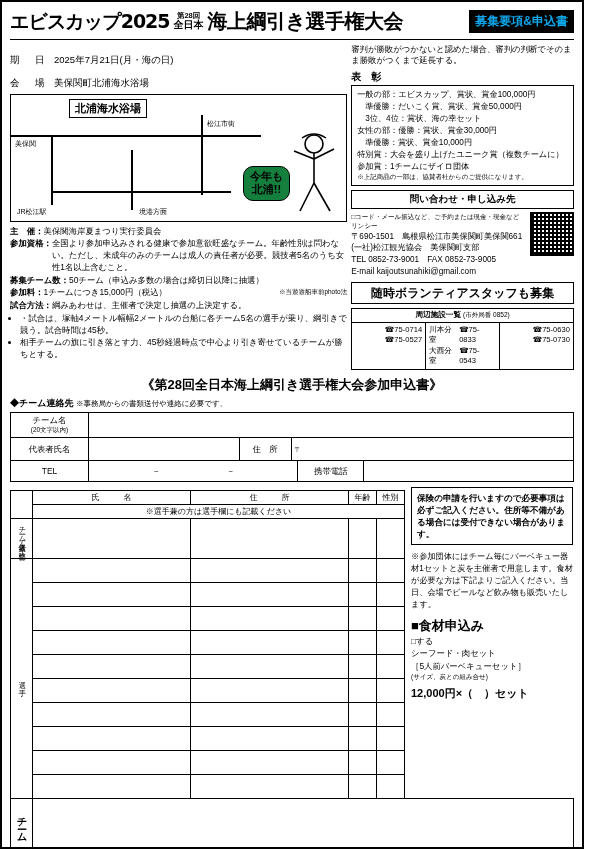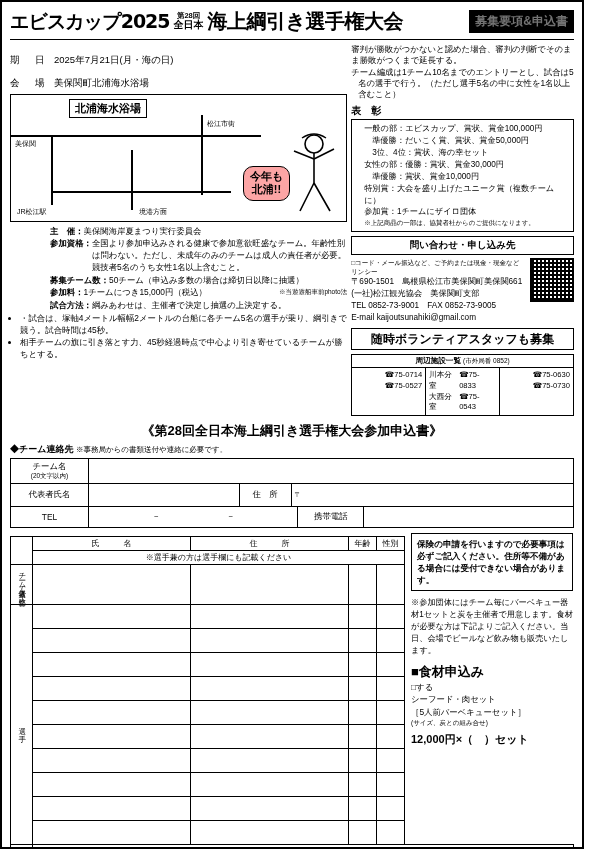--- a/index.html
+++ b/index.html
@@ -43,21 +43,21 @@
   .kai-no .l1 { font-size:7.5px; }
   .kai-no .l2 { font-size:10px; }
   .title-main {
     font-size:20px;
     font-weight:bold;
     letter-spacing:-0.5px;
     white-space:nowrap;
   }
   .badge-apply {
     margin-left:auto;
-    background:#000; color:#737373;
+    background:#000; color:#0ea5e9;
     font-weight:bold;
     font-size:12px;
     padding:3px 6px;
     white-space:nowrap;
   }
 
   
   .topinfo { display:flex; margin-top:4px; }
   .topleft { width:352px; padding-right:4px; }
   .topright { width:230px; font-size:8.4px; line-height:1.35; }
@@ -78,34 +78,34 @@
   }
   .maplabel {
     position:absolute; top:4px; left:58px;
     border:1px solid #000; background:#fff;
     font-weight:bold; font-size:11px;
     padding:1px 5px;
   }
   .map-bubble {
     position:absolute; right:56px; bottom:20px;
     border:1.5px solid #000; border-radius:10px;
-    background:#fca5a5; font-weight:bold; font-size:11px;
+    background:#15803d; font-weight:bold; font-size:11px;
     padding:3px 6px; text-align:center; line-height:1.2;
   }
   .roadline { position:absolute; background:#000; }
   .mapnote { position:absolute; font-size:7px; }
 
   
   .runner { position:absolute; right:6px; bottom:4px; }
 
   .bullets { margin:0; padding-left:0; list-style:none; }
   .bullets li { margin-bottom:2px; text-indent:-7px; padding-left:7px; }
 
   .sec-title { font-size:10px; font-weight:bold; margin:3px 0 2px; }
-  .prize-box { border:1px solid #000; padding:3px 12px; font-size:8.2px; line-height:1.45; }
+  .prize-box { border:1px solid #000; padding:3px 5px; font-size:8.2px; line-height:1.45; }
   .prize-box .ind { padding-left:8px; }
 
   .qbox {
     border:1px solid #000;
     text-align:center;
     font-weight:bold;
     font-size:9.5px;
     padding:2px 0;
     margin-top:4px;
   }
@@ -125,21 +125,21 @@
     text-align:center;
     font-weight:bold;
     font-size:12px;
     padding:2px 0;
     margin-top:4px;
   }
 
   
   .leftbody { font-size:8.4px; line-height:1.4; margin-top:4px; }
   .leftbody .row { display:flex; margin-bottom:1px; }
-  .leftbody .lbl { flex:none; font-weight:bold;margin-left:40px; }
+  .leftbody .lbl { flex:none; font-weight:bold; }
   .leftbody .txt { flex:1; }
   .leftbody ul { margin:0; padding-left:10px; }
   .leftbody ul li { margin-bottom:1px; }
 
   
   .fac {
     margin-top:4px;
     border:1px solid #000;
     font-size:7.6px;
   }
@@ -260,23 +260,20 @@
         </div>
         <ul>
           <li>・試合は、塚軸4メートル幅幅2メートルの台船に各チーム5名の選手が乗り、綱引きで競う。試合時間は45秒。</li>
           <li>相手チームの旗に引き落とす力、45秒経過時点で中心より引き寄せているチームが勝ちとする。</li>
         </ul>
       </div>
     </div>
 
     <div class="topright">
       <div>審判が勝敗がつかないと認めた場合、審判の判断でそのまま勝敗がつくまで延長する。</div>
-      <ul class="bullets">
-        <li>チーム編成は1チーム10名までのエントリーとし、試合は5名の選手で行う。（ただし選手5名の中に女性を1名以上含むこと）</li>
-      </ul>
 
       <div class="sec-title">表　彰</div>
       <div class="prize-box">
         <div>一般の部：エビスカップ、賞状、賞金100,000円</div>
         <div class="ind">準優勝：だいこく賞、賞状、賞金50,000円</div>
         <div class="ind">3位、4位：賞状、海の幸セット</div>
         <div>女性の部：優勝：賞状、賞金30,000円</div>
         <div class="ind">準優勝：賞状、賞金10,000円</div>
         <div>特別賞：大会を盛り上げたユニーク賞（複数チームに）</div>
         <div>参加賞：1チームにザイロ団体</div>

